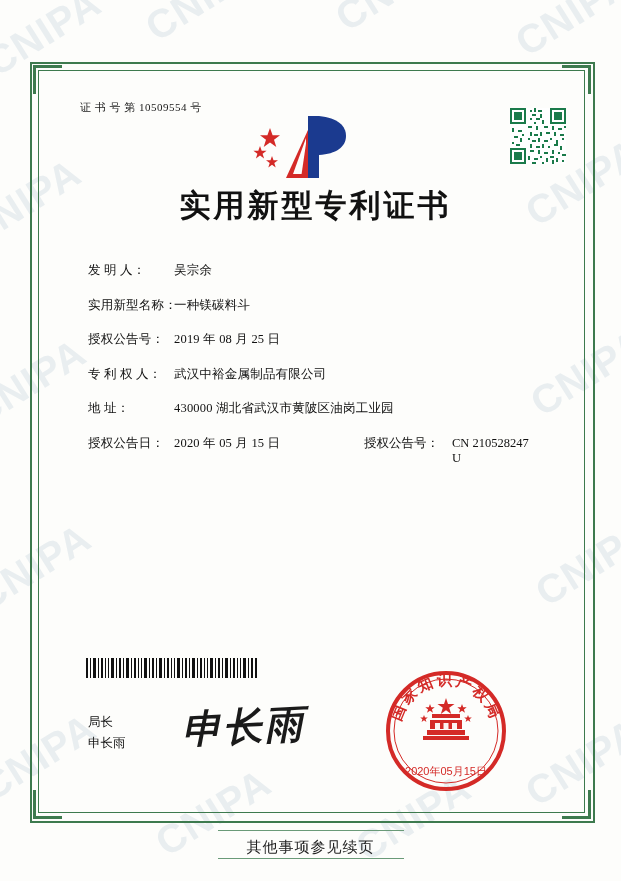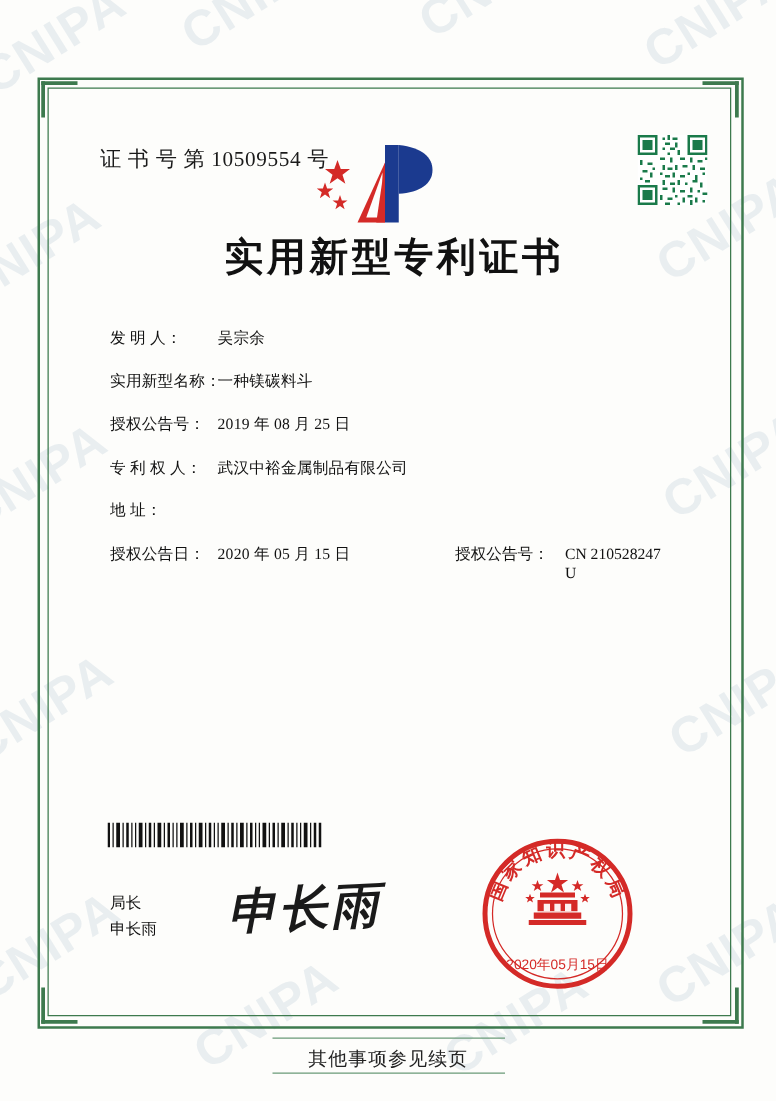--- a/index.html
+++ b/index.html
@@ -73,22 +73,22 @@
   .content {
     position: absolute;
     inset: 0;
     z-index: 3;
   }
 
   
   .cert-no {
     position: absolute;
     left: 80px;
-    top: 116px;
-    font-size: 17px;
+    top: 100px;
+    font-size: 11px;
     color: #1a1a1a;
     letter-spacing: 0.5px;
   }
   .qr {
     position: absolute;
     right: 55px;
     top: 108px;
     width: 56px;
     height: 56px;
   }
@@ -376,20 +376,21 @@
       <div class="frow">
         <div class="flabel">授权公告号：</div>
         <div class="fval">2019 年 08 月 25 日</div>
       </div>
       <div class="frow">
         <div class="flabel">专 利 权 人：</div>
         <div class="fval">武汉中裕金属制品有限公司</div>
       </div>
       <div class="frow">
         <div class="flabel">地 址：</div>
+        <div class="fval">430000 湖北省武汉市黄陂区油岗工业园</div>
       </div>
       <div class="frow split">
         <div class="flabel">授权公告日：</div>
         <div class="fval">2020 年 05 月 15 日</div>
         <div class="flabel2">授权公告号：</div>
         <div class="fval2">CN 210528247 U</div>
       </div>
     </div>
 
 

